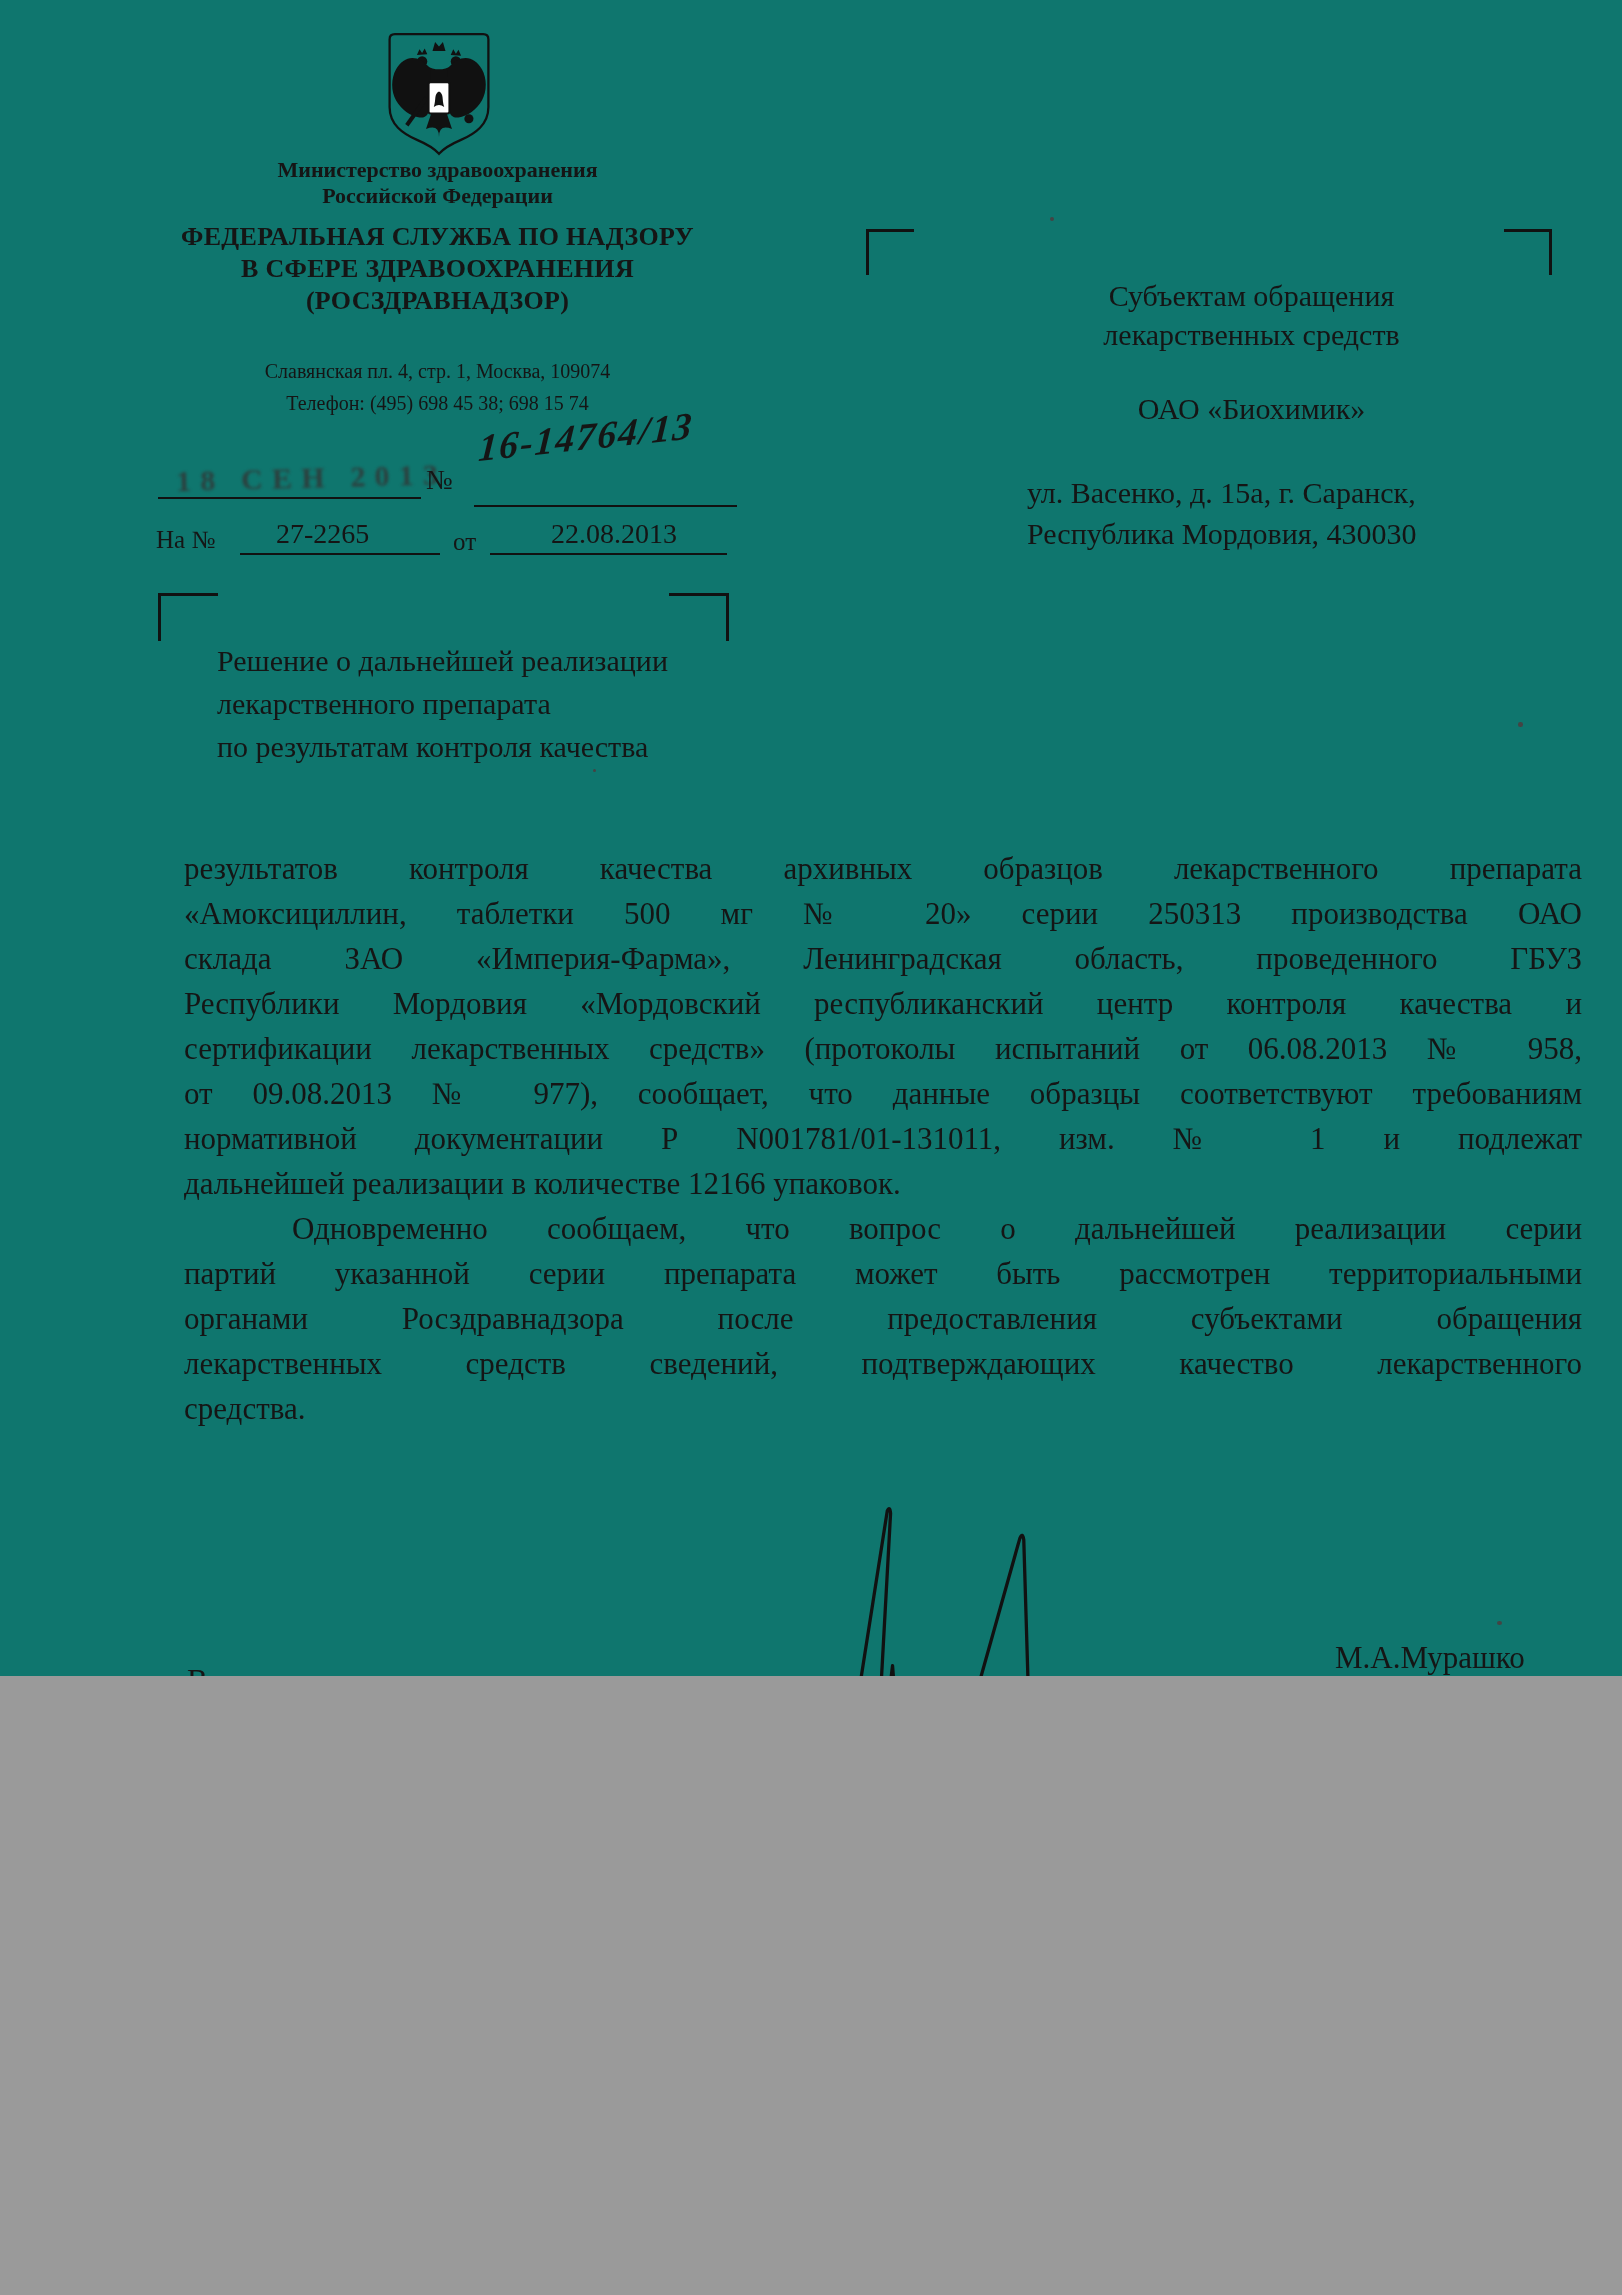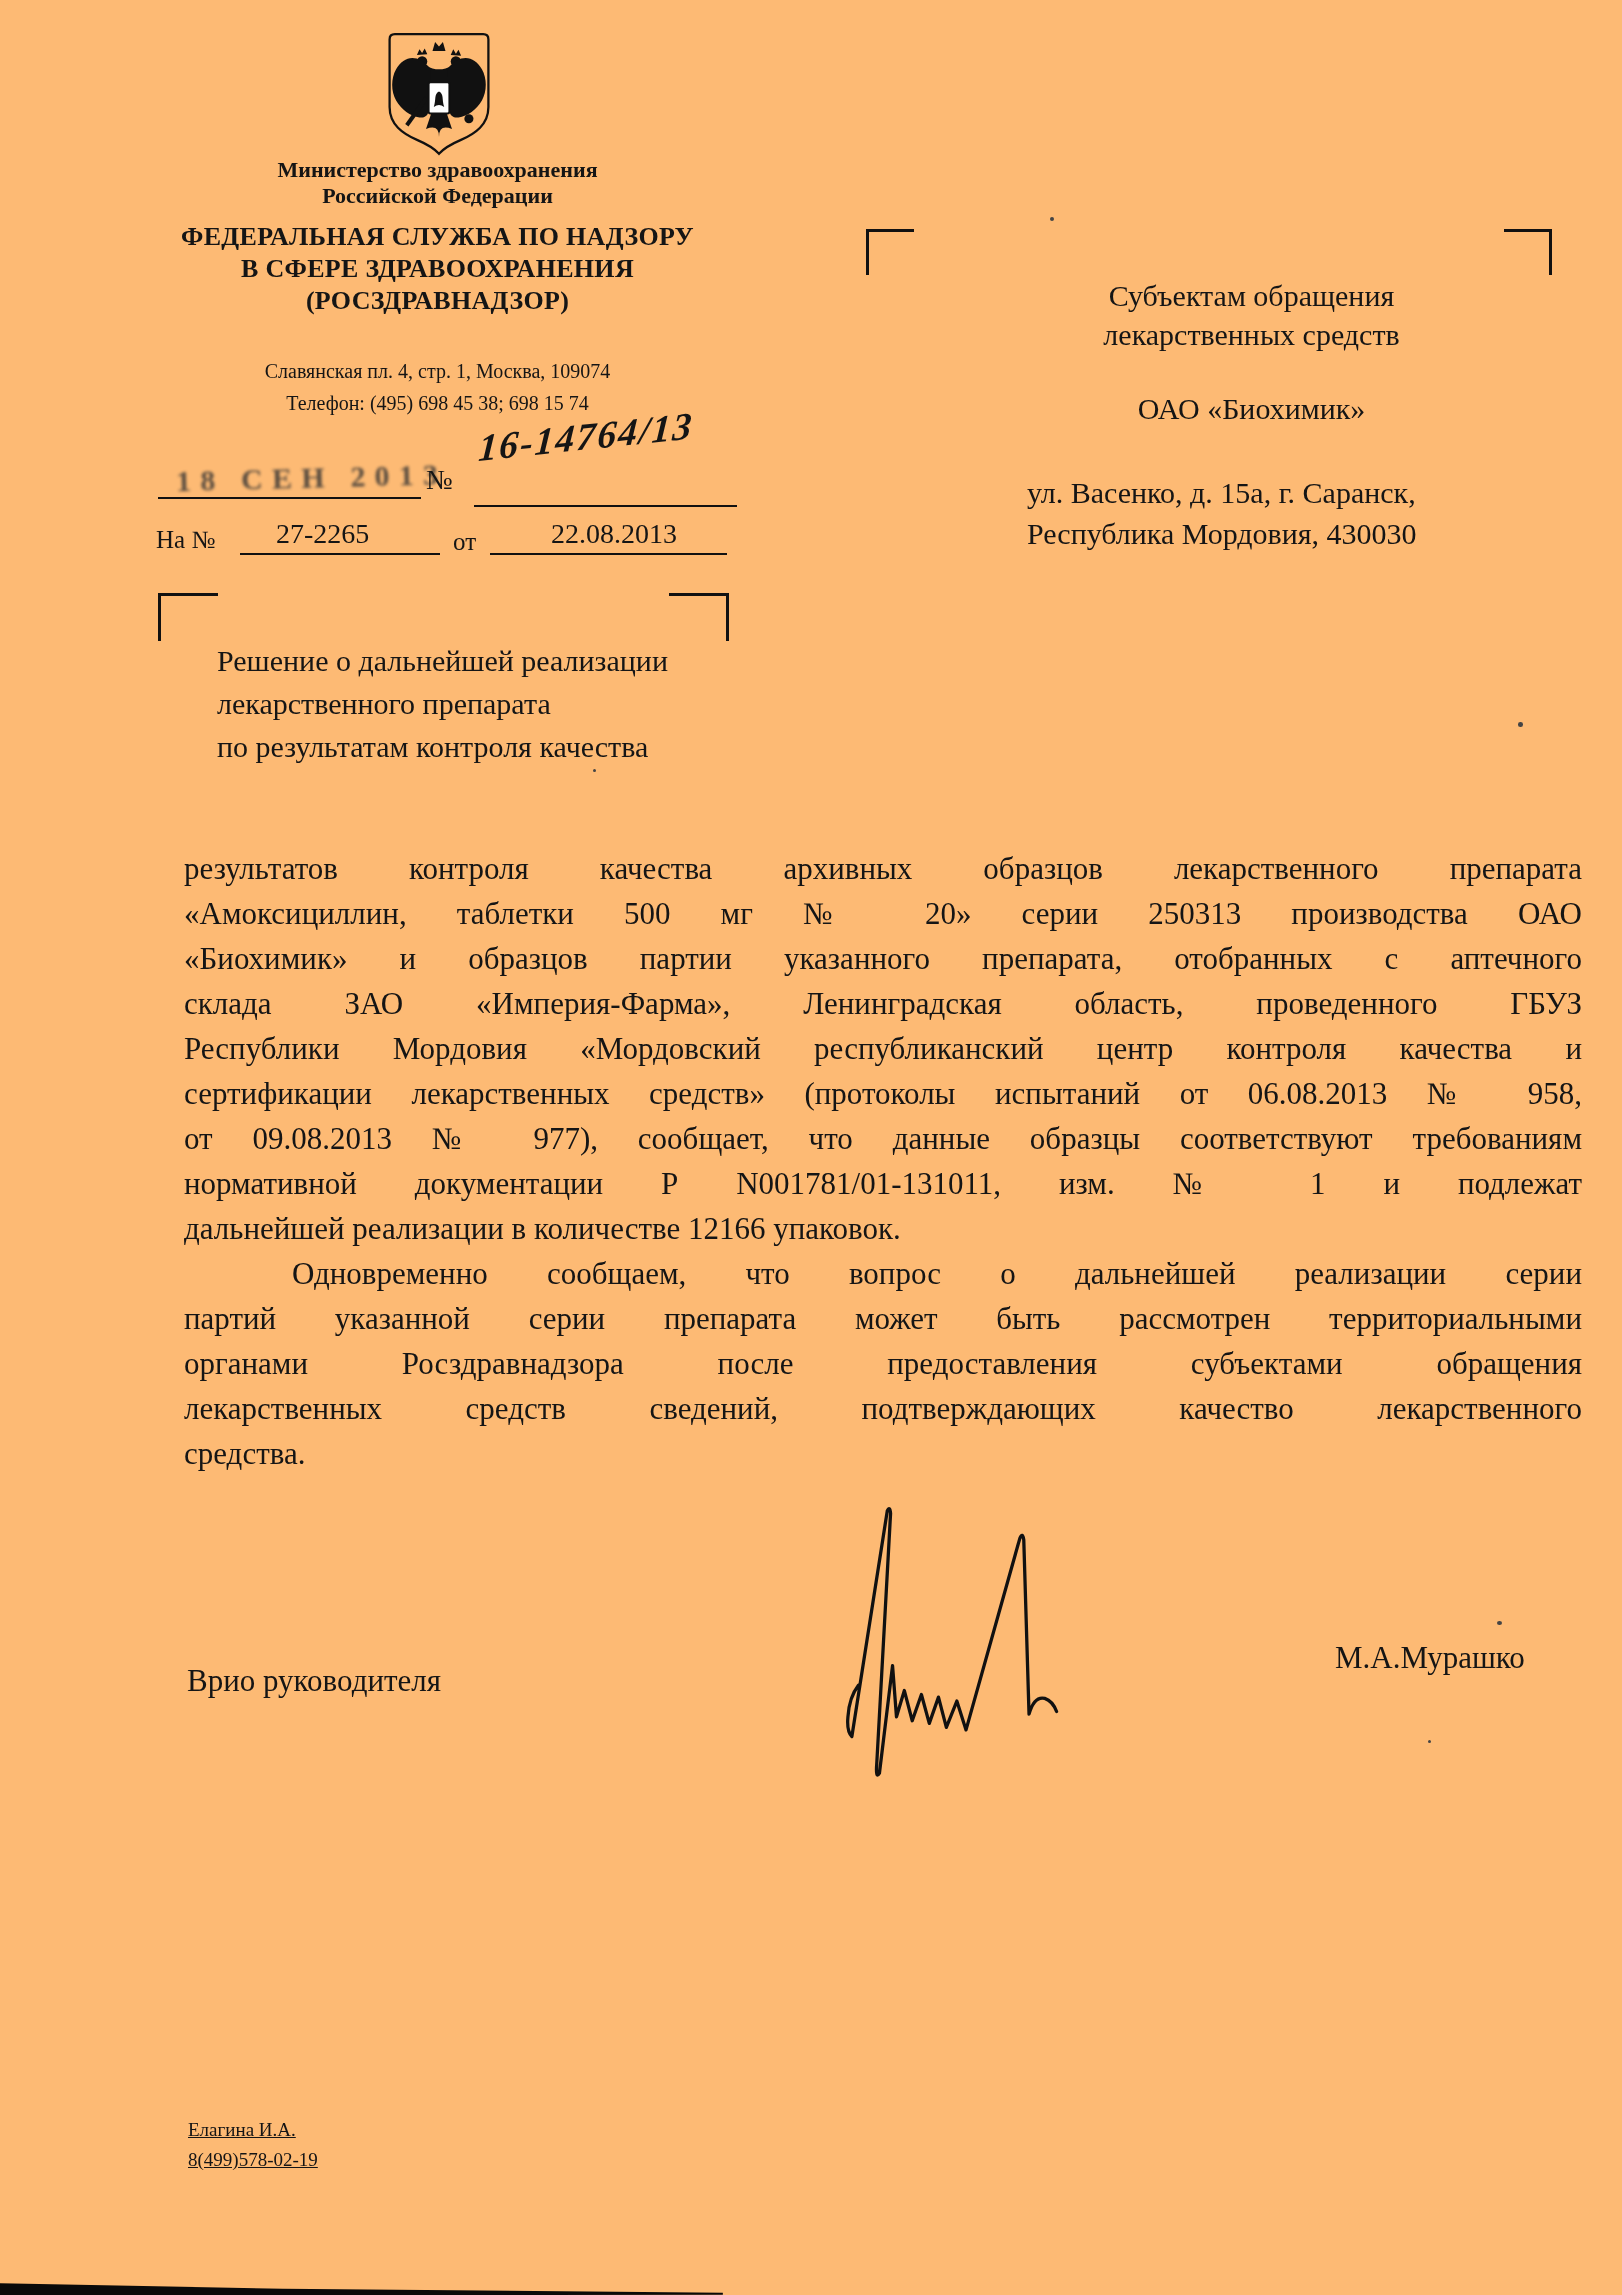--- a/index.html
+++ b/index.html
@@ -1,19 +1,19 @@
 <!DOCTYPE html>
 <html style="font-size:10.5px"><head>
 <meta charset="utf-8">
 <style>
   html,body{margin:0;padding:0;background:#9a9a9a;}
   .page{
     position:relative;
-    width:1623px;height:2295px;
-    background:#fdba74;
+    width:1623px;height:1676px;
+    background:#0f766e;
     color:#151515;
     font-family:"Liberation Serif","DejaVu Serif",serif;
     overflow:hidden;
   }
   .abs{position:absolute;}
 
   
   .lh-col{left:145px;top:26px;width:585px;text-align:center;}
   .emblem{position:absolute;left:242px;top:5.3px;width:104px;height:126px;}
   .ministry{position:absolute;left:0;top:131px;width:100%;
@@ -159,21 +159,20 @@
 
   <div class="abs subject">
     <div>Решение о дальнейшей реализации</div>
     <div>лекарственного препарата</div>
     <div>по результатам контроля качества</div>
   </div>
 
   <div class="abs body-block">
       <div class="bline">результатов контроля качества архивных образцов лекарственного препарата</div>
       <div class="bline">«Амоксициллин, таблетки 500 мг № 20» серии 250313 производства ОАО</div>
-      <div class="bline">«Биохимик» и образцов партии указанного препарата, отобранных с аптечного</div>
       <div class="bline">склада ЗАО «Империя-Фарма», Ленинградская область, проведенного ГБУЗ</div>
       <div class="bline">Республики Мордовия «Мордовский республиканский центр контроля качества и</div>
       <div class="bline">сертификации лекарственных средств» (протоколы испытаний от 06.08.2013 № 958,</div>
       <div class="bline">от 09.08.2013 № 977), сообщает, что данные образцы соответствуют требованиям</div>
       <div class="bline">нормативной документации Р N001781/01-131011, изм. № 1 и подлежат</div>
       <div class="bline last">дальнейшей реализации в количестве 12166 упаковок.</div>
       <div class="bline indent">Одновременно сообщаем, что вопрос о дальнейшей реализации серии</div>
       <div class="bline">партий указанной серии препарата может быть рассмотрен территориальными</div>
       <div class="bline">органами Росздравнадзора после предоставления субъектами обращения</div>
       <div class="bline">лекарственных средств сведений, подтверждающих качество лекарственного</div>

